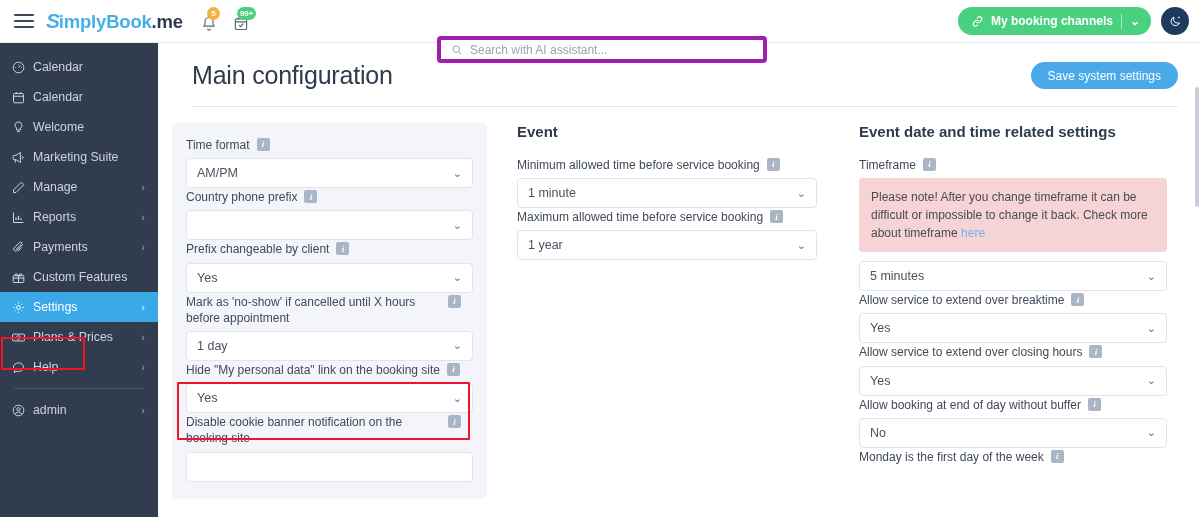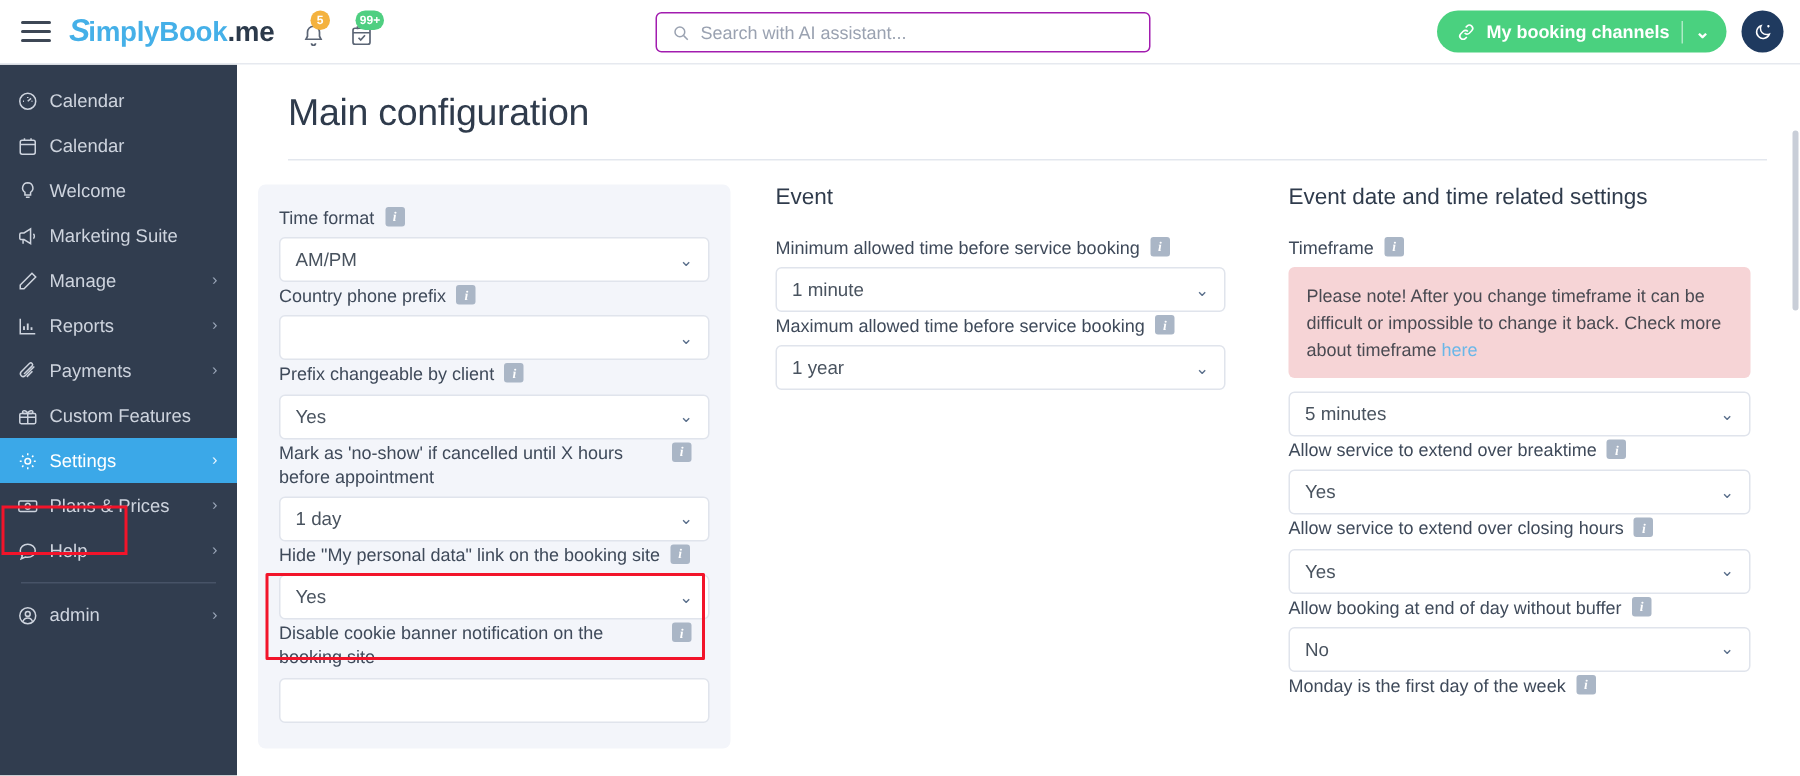--- a/index.html
+++ b/index.html
@@ -33,22 +33,22 @@
     position: absolute; top: -3px; left: 8px; height: 13px; min-width: 13px;
     border-radius: 8px; color: #fff; font-size: 8px; font-weight: bold;
     display: flex; align-items: center; justify-content: center; padding: 0 3px;
     line-height: 1;
   }
   .badge.orange { background: #f4b23e; }
   .badge.green { background: #4fcf81; left: 6px; }
 
   .searchwrap { position: absolute; left: 437px; top: 8px; width: 330px; }
   .searchbox {
-    height: 27px; border: 1px solid #a21caf; border-radius: 4px; background: #fff;
-    display: flex; align-items: center; padding: 0 10px; gap: 7px;
+    height: 27px; border: 4px solid #a21caf; border-radius: 4px; background: #fff;
+    display: flex; align-items: center; padding: 0 10px; gap: 7px; margin-top: 28px;
   }
   .searchbox svg { width: 12px; height: 12px; flex: none; }
   .searchbox input {
     border: none; outline: none; font-size: 12px; color: #8a93a3;
     font-family: "Liberation Sans", sans-serif; width: 100%; background: transparent;
   }
   .searchbox input::placeholder { color: #9aa2b1; }
 
   .topright { margin-left: auto; display: flex; align-items: center; gap: 10px; }
   .chan-btn {
@@ -98,21 +98,21 @@
     border-radius: 15px; height: 27px; padding: 0 17px; font-size: 12px;
     font-family: "Liberation Sans", sans-serif; cursor: pointer; white-space: nowrap;
   }
   .head-rule { height: 1px; background: #e3e7ee; margin: 16px 0 0 0; }
 
   .columns { display: flex; padding: 16px 14px 0 14px; gap: 0; align-items: flex-start; }
   .col1 { width: 315px; flex: none; background: #f3f5fa; border-radius: 5px; padding: 14px 14px 16px 14px; position: relative; }
   .col2 { width: 330px; flex: none; padding: 0 0 0 30px; }
   .col3 { width: 350px; flex: none; padding: 0 0 0 42px; }
 
-  .col-title { font-size: 15px; font-weight: normal; color: #2f3b4c; margin-bottom: 17px; }
+  .col-title { font-size: 15px; font-weight: bold; color: #2f3b4c; margin-bottom: 17px; }
 
   .field { margin-bottom: 1px; }
   .flabel {
     font-size: 12px; color: #3f4a5a; display: flex; align-items: flex-start;
     gap: 7px; margin-bottom: 5px; line-height: 1.35;
   }
   .flabel .txt { max-width: 255px; }
   .info {
     width: 13px; height: 13px; border-radius: 2px; background: #aab6c6;
     color: #fff; font-size: 9px; font-weight: bold; display: inline-flex;
@@ -353,20 +353,21 @@
       </div>
 
       <div class="redbox-settings"></div>
     </div>
 
     <div class="main">
 
       <div class="page-head">
         <div class="row">
           <div class="page-title">Main configuration</div>
+          <button class="save-btn">Save system settings</button>
         </div>
         <div class="head-rule"></div>
       </div>
 
       <div class="columns">
 
         <div class="col1">
 
           <div class="field">
             <div class="flabel">

